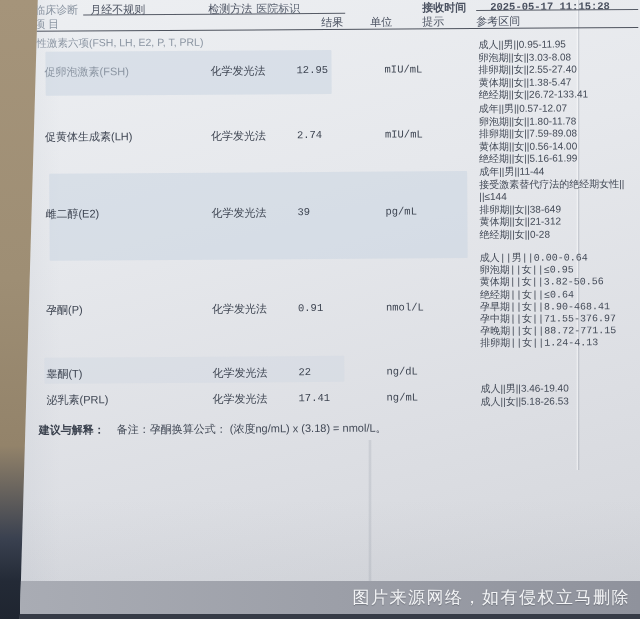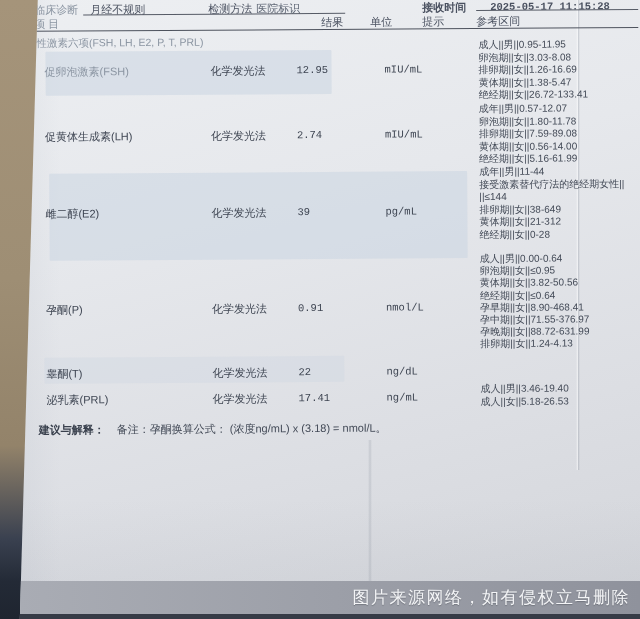--- a/index.html
+++ b/index.html
@@ -40,21 +40,21 @@
   .rule.rA{left:85px;top:13px;width:262px;}
   .rule.rB{left:478px;top:11px;width:162px;}
   .rule.rC{left:28px;top:29px;width:612px;background:#4d525d;}
   .hdr{color:#4a5160;}
   .faded{color:#8b95a2;}
   .dim{color:#5d6573;}
   .bold{font-weight:bold;text-align:right;}
   .mono{font-family:"Liberation Mono","DejaVu Sans Mono",monospace;font-size:10.5px;}
   .refs{position:absolute;left:480px;font-size:10px;line-height:12.5px;color:#434a57;}
   .refs div{white-space:nowrap;}
-  .refs-tight{line-height:12.2px;}
+  .refs-tight{line-height:12.2px;font-family:Liberation Mono, monospace;}
   .row-line{position:absolute;left:0;width:640px;height:13px;}
   .row-line .item{position:absolute;left:46px;}
   .row-line .method{position:absolute;left:212px;}
   .row-line .result{position:absolute;left:298px;}
   .row-line .unit{position:absolute;left:386px;font-size:10.5px;}
   .wm-bar{
     position:absolute;left:19px;right:0;top:581px;height:33px;
     background:linear-gradient(90deg,#a9acb4 0%,#9b9ea7 55%,#8f929c 100%);
     display:flex;align-items:center;justify-content:flex-end;
     padding-right:10px;box-sizing:border-box;
@@ -101,21 +101,21 @@
     <div>
       <div class="row-line" style="top:64px;">
         <span class="item faded">促卵泡激素(FSH)</span>
         <span class="method">化学发光法</span>
         <span class="result mono">12.95</span>
         <span class="unit mono">mIU/mL</span>
       </div>
       <div class="refs" style="top:40px;">
         <div>成人||男||0.95-11.95</div>
         <div>卵泡期||女||3.03-8.08</div>
-        <div>排卵期||女||1.26-16.69</div>
+        <div>排卵期||女||2.55-27.40</div>
         <div>黄体期||女||1.38-5.47</div>
         <div>绝经期||女||26.72-133.41</div>
       </div>
     </div>
 
     <div>
       <div class="row-line" style="top:129px;">
         <span class="item">促黄体生成素(LH)</span>
         <span class="method">化学发光法</span>
         <span class="result mono">2.74</span>
@@ -154,21 +154,21 @@
         <span class="result mono">0.91</span>
         <span class="unit mono">nmol/L</span>
       </div>
       <div class="refs refs-tight" style="top:254px;">
         <div>成人||男||0.00-0.64</div>
         <div>卵泡期||女||≤0.95</div>
         <div>黄体期||女||3.82-50.56</div>
         <div>绝经期||女||≤0.64</div>
         <div>孕早期||女||8.90-468.41</div>
         <div>孕中期||女||71.55-376.97</div>
-        <div>孕晚期||女||88.72-631.99</div>
+        <div>孕晚期||女||88.72-771.15</div>
         <div>排卵期||女||1.24-4.13</div>
       </div>
     </div>
 
     <div>
       <div class="row-line" style="top:366px;">
         <span class="item">睾酮(T)</span>
         <span class="method">化学发光法</span>
         <span class="result mono">22</span>
         <span class="unit mono">ng/dL</span>

